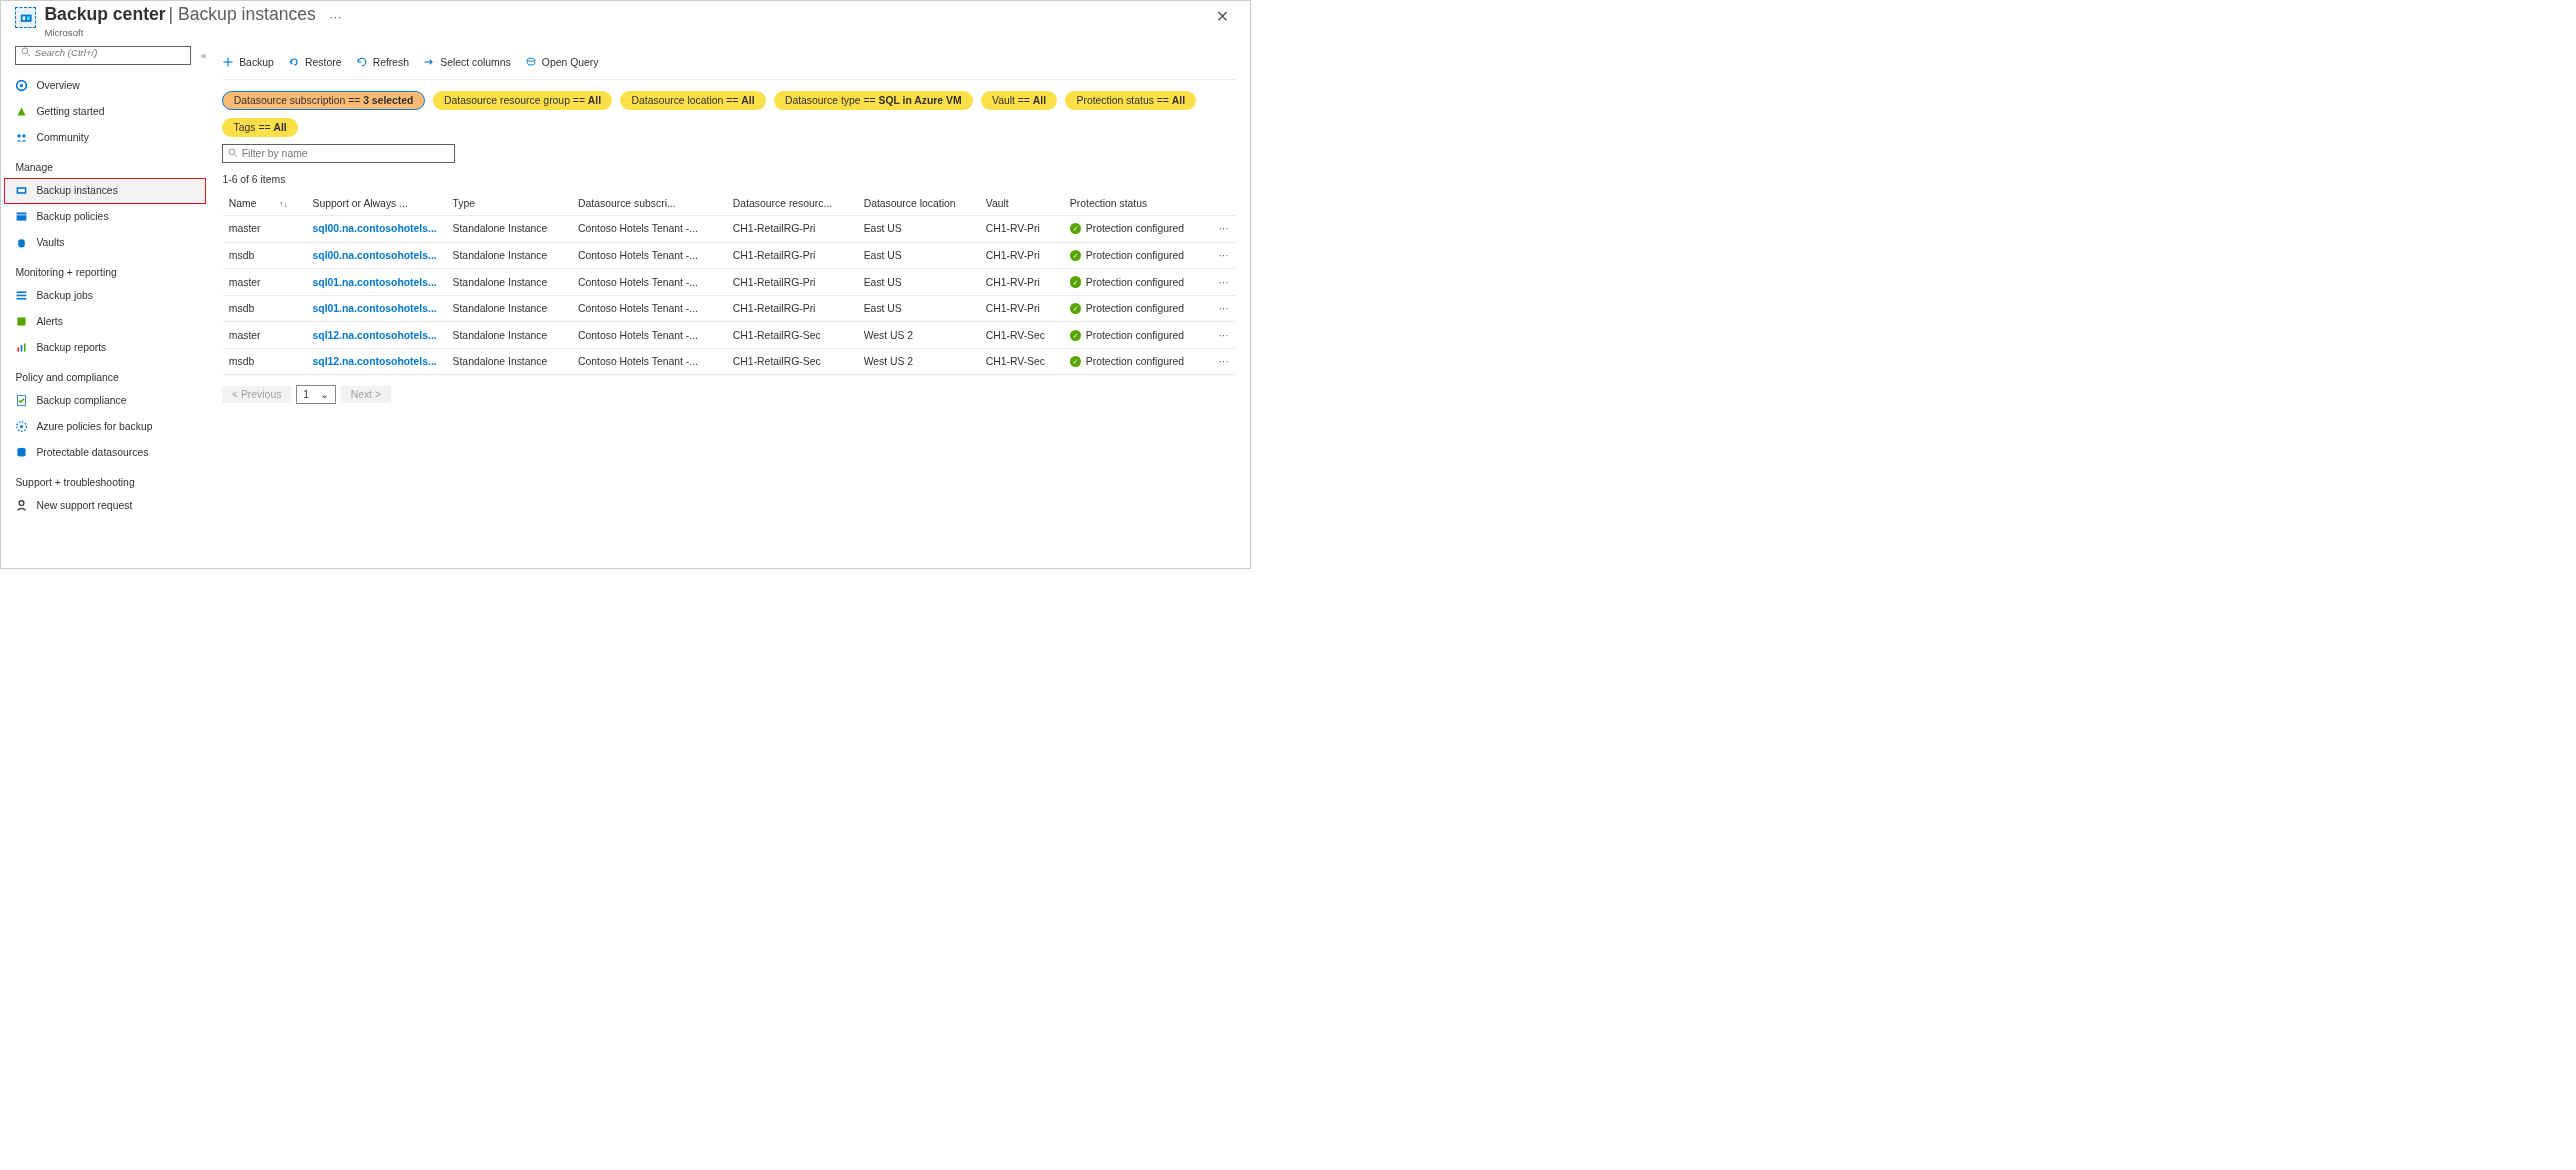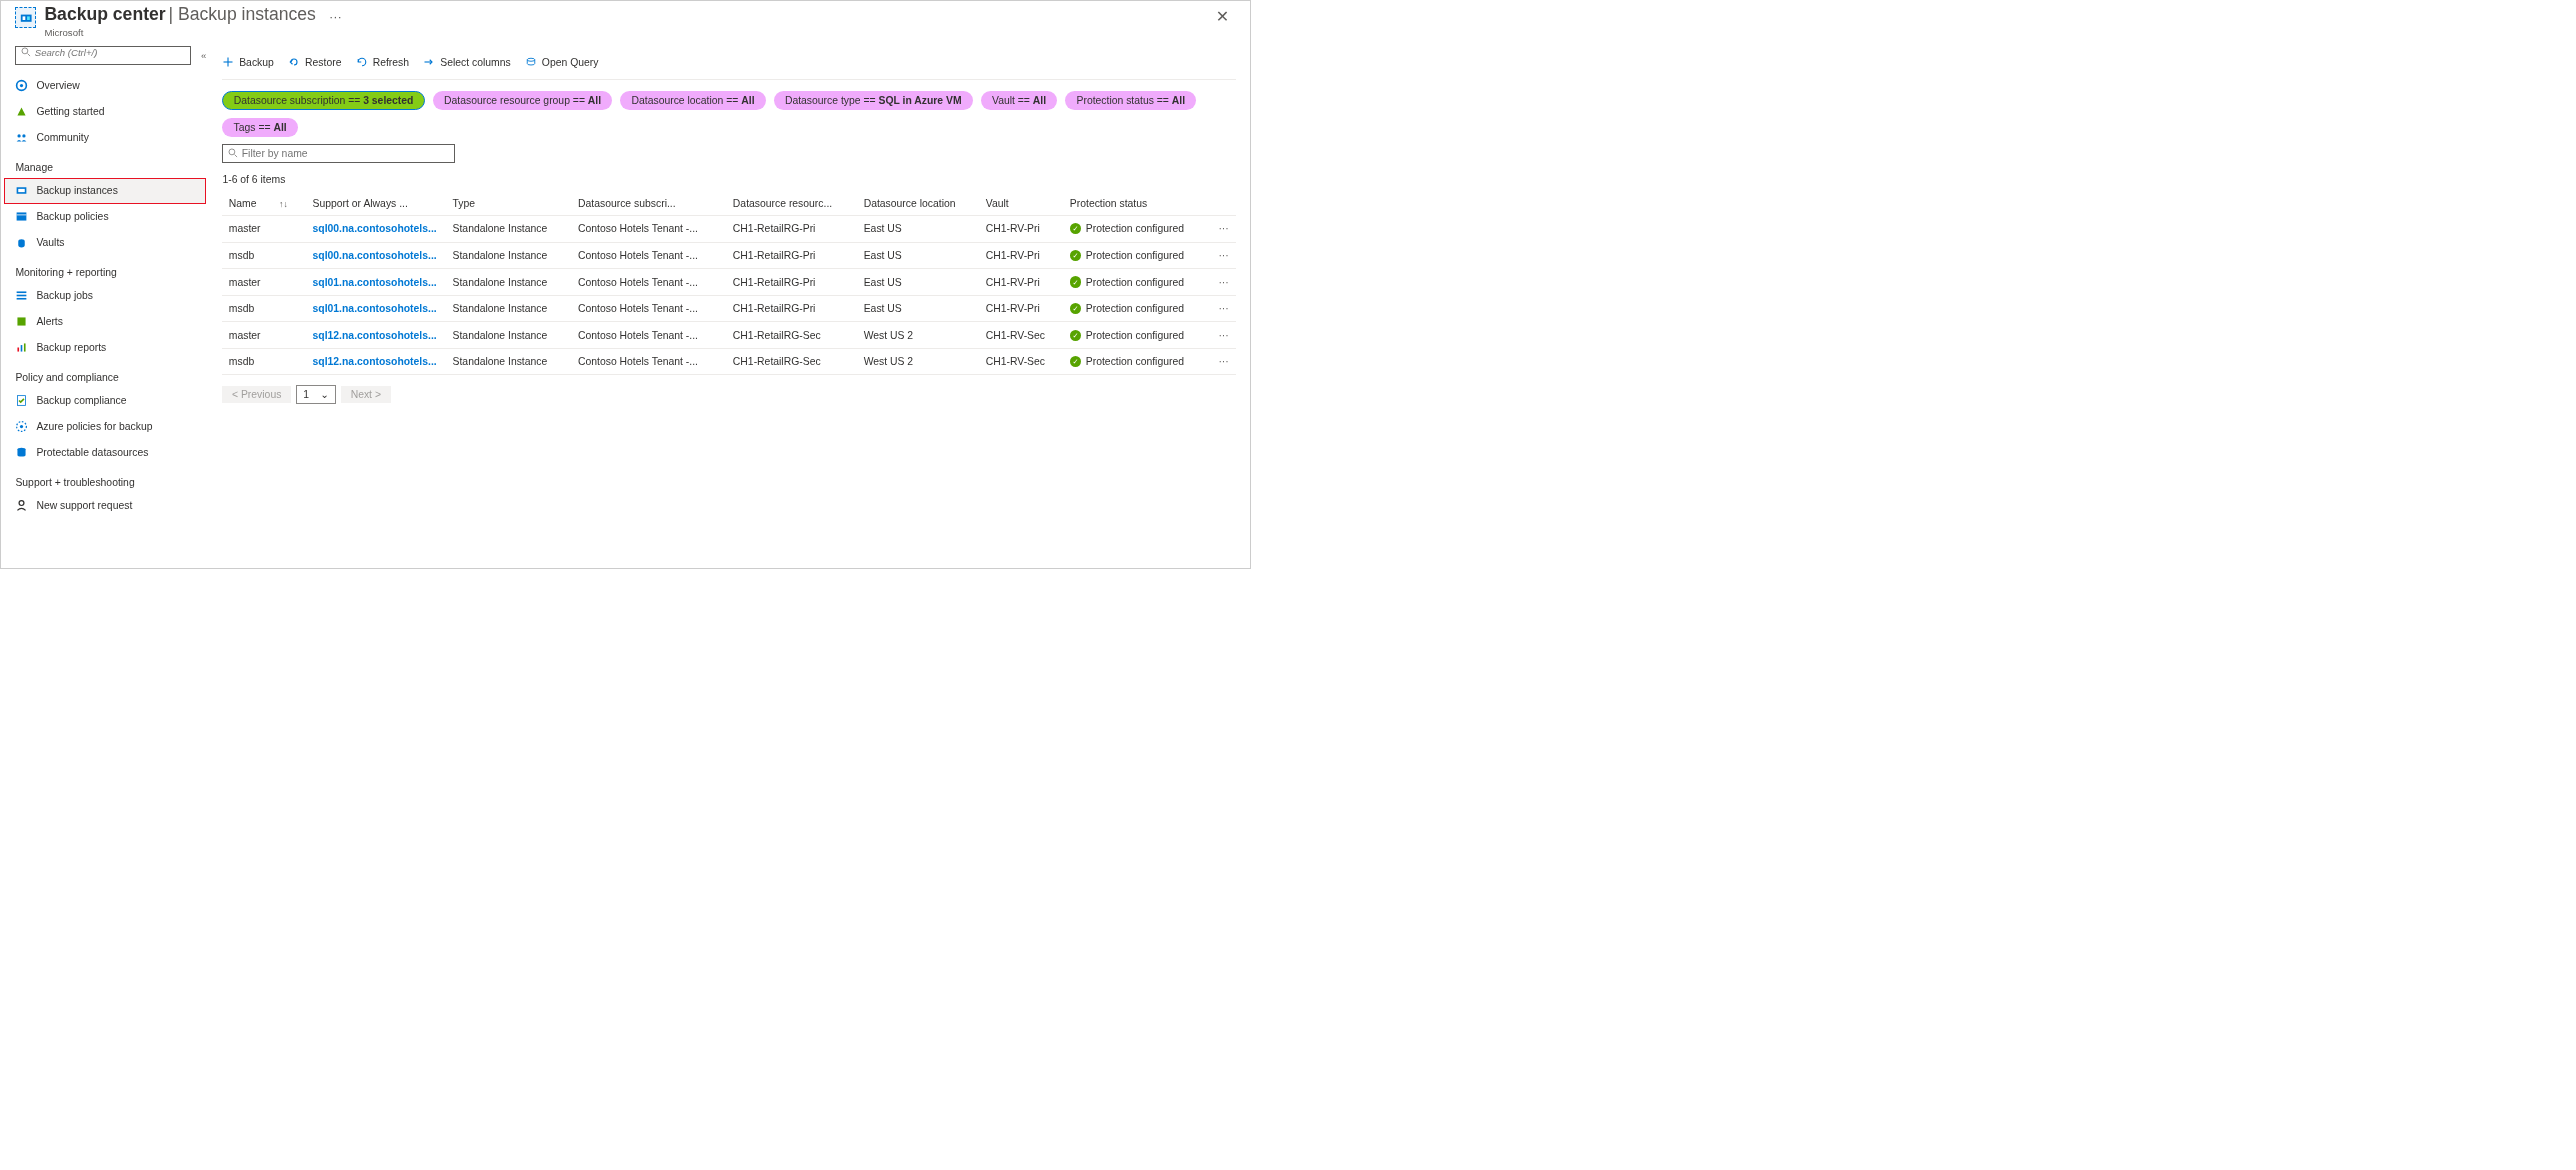--- a/index.html
+++ b/index.html
@@ -33,22 +33,22 @@
   .nav-item .ico { width: 13px; height: 13px; margin-right: 8px; flex-shrink:0; display:flex; align-items:center; justify-content:center; }
   .nav-item.selected { background: #f3f2f1; }
   .nav-item.highlight { outline: 1.6px solid #e81123; outline-offset: -1.6px; }
   
   .main { flex: 1; padding: 0 14.4px; display:flex; flex-direction:column; overflow:hidden; }
   .toolbar { display: flex; align-items: center; height: 34px; border-bottom: 0.8px solid #edebe9; gap: 14.4px; }
   .tool-btn { display: flex; align-items: center; gap: 4.8px; color: #323130; cursor: pointer; font-size: 10.4px; }
   .tool-btn svg { width: 12px; height: 12px; }
   
   .pills { display: flex; flex-wrap: wrap; gap: 8px; margin: 11.2px 0 6.4px; }
-  .pill { background: #f0abfc; border-radius: 11.2px; padding: 4px 11.2px; font-size: 10.4px; color: #323130; cursor:pointer; }
-  .pill.selected { background: #84cc16; border: 0.8px solid #0078d4; padding: 3.2px 10.4px; }
+  .pill { background: #fde047; border-radius: 11.2px; padding: 4px 11.2px; font-size: 10.4px; color: #323130; cursor:pointer; }
+  .pill.selected { background: #fdba74; border: 0.8px solid #0078d4; padding: 3.2px 10.4px; }
   .pill b { font-weight: 600; }
   
   .checkbox-row { display: flex; align-items: center; gap: 6.4px; margin: 6.4px 0 11.2px; font-size: 10.4px; }
   .checkbox-row .cb { width: 14.4px; height: 14.4px; border: 0.8px solid #323130; border-radius: 1.6px; cursor:pointer; }
   
   .filter-box { width: 233px; height: 19px; border: 0.8px solid #605e5c; display: flex; align-items: center; padding: 0 4.8px; margin-bottom: 11.2px; }
   .filter-box svg { width: 10.4px; height: 10.4px; margin-right: 3.2px; }
   .filter-box input { border: none; outline: none; font-size: 10.4px; flex:1; }
   
   .count { font-size: 10.4px; margin-bottom: 6.4px; }

